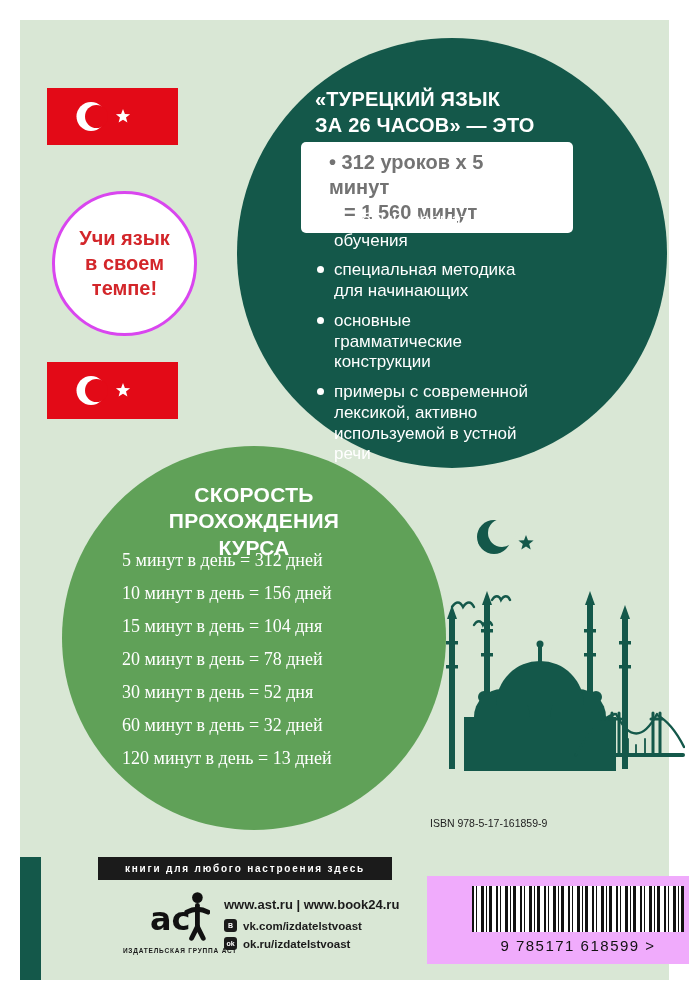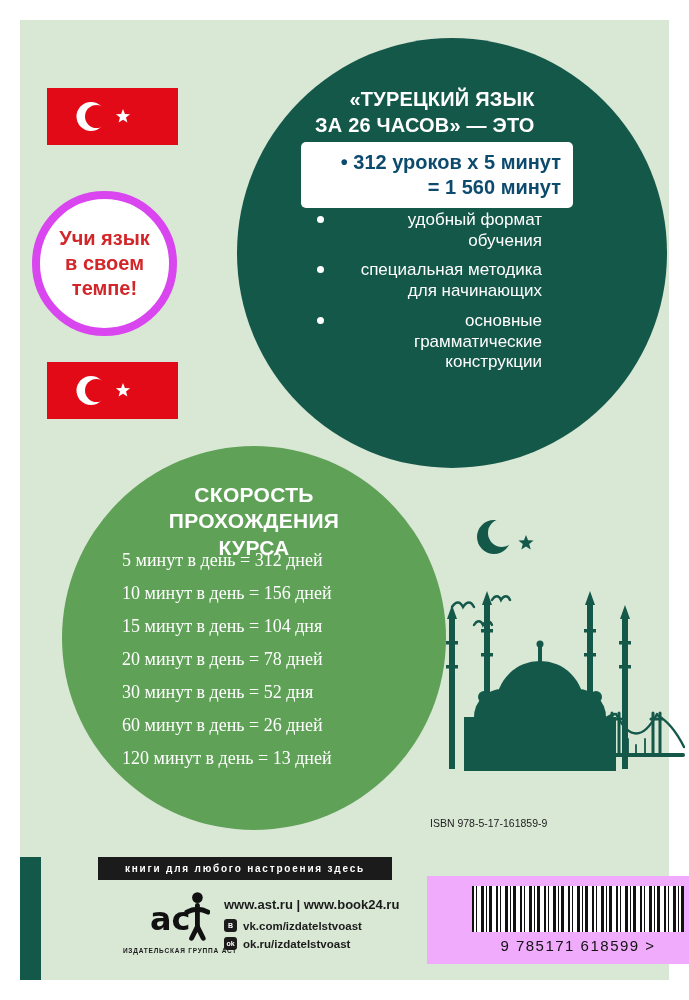--- a/index.html
+++ b/index.html
@@ -10,33 +10,33 @@
   .bg{position:absolute;left:20px;top:20px;width:649px;height:960px;background:#d9e7d5;}
 
   
   .flag{position:absolute;width:131px;height:57px;}
   .flag svg{display:block;width:100%;height:100%;}
   .flag1{left:47px;top:88px;}
   .flag2{left:47px;top:362px;}
 
   
   .sticker{
-    position:absolute;left:32px;top:191px;width:145px;height:145px;border-radius:50%;
-    background:#ffffff;border:8px solid #d946ef;box-sizing:border-box;
+    position:absolute;left:52px;top:191px;width:145px;height:145px;border-radius:50%;
+    background:#ffffff;border:3px solid #d946ef;box-sizing:border-box;
     display:flex;align-items:center;justify-content:center;text-align:center;
   }
   .sticker span{display:block;width:106px;font-size:20px;line-height:1.25;font-weight:700;color:#d3262a;}
 
   
-  .dark-circle{position:absolute;left:237px;top:38px;width:430px;height:430px;border-radius:50%;background:#14584a;text-align:right;}
+  .dark-circle{position:absolute;left:237px;top:38px;width:430px;height:430px;border-radius:50%;background:#14584a;}
   .dc-title{position:absolute;left:78px;top:48px;color:#ffffff;font-weight:700;font-size:20px;line-height:1.3;letter-spacing:.2px;}
   .dc-title span{display:block;}
   .hl-box{
     position:absolute;left:64px;top:104px;width:272px;box-sizing:border-box;background:#ffffff;border-radius:5px;
-    padding:8px 12px;color:#0c4a6e;font-weight:700;font-size:20px;line-height:1.25;
+    padding:8px 28px;color:#737373;font-weight:700;font-size:20px;line-height:1.25;
   }
   .hl-box .hl2{padding-left:15px;}
   .dc-bullets{position:absolute;left:80px;top:172px;width:225px;}
   .dc-bullet{display:flex;margin-bottom:9px;color:#ffffff;font-size:17px;line-height:1.22;}
   .dc-bullet .dot{flex:0 0 auto;width:7px;height:7px;border-radius:50%;background:#ffffff;margin:6px 10px 0 0;}
 
   
   .green-circle{position:absolute;left:62px;top:446px;width:384px;height:384px;border-radius:50%;background:#60a158;color:#ffffff;}
   .gc-title{position:absolute;left:72px;top:36px;width:240px;text-align:center;font-weight:700;font-size:21px;line-height:1.25;letter-spacing:.3px;}
   .gc-rows{position:absolute;left:60px;top:98px;font-family:Liberation Serif, serif;}
@@ -113,33 +113,37 @@
       <span class="dot"></span>
       <span>удобный формат обучения</span>
     </div>
     <div class="dc-bullet">
       <span class="dot"></span>
       <span>специальная методика для начинающих</span>
     </div>
     <div class="dc-bullet">
       <span class="dot"></span>
       <span>основные грамматические конструкции</span>
+    </div>
+    <div class="dc-bullet">
+      <span class="dot"></span>
+      <span>примеры с современной лексикой, активно используемой в устной речи</span>
     </div>
   </div>
 </div>
 
 <div class="green-circle">
   <div class="gc-title">СКОРОСТЬ ПРОХОЖДЕНИЯ КУРСА</div>
   <div class="gc-rows">
     <div class="gc-row">5 минут в день = 312 дней</div>
     <div class="gc-row">10 минут в день = 156 дней</div>
     <div class="gc-row">15 минут в день = 104 дня</div>
     <div class="gc-row">20 минут в день = 78 дней</div>
     <div class="gc-row">30 минут в день = 52 дня</div>
-    <div class="gc-row">60 минут в день = 26 дней</div>
+    <div class="gc-row">60 минут в день = 32 дней</div>
     <div class="gc-row">120 минут в день = 13 дней</div>
   </div>
 </div>
 
 <svg class="mosque" viewBox="0 0 257 292">
   <g fill="#14584a">
 
     <circle cx="66" cy="34" r="17"></circle>
     <circle cx="74" cy="30" r="14" fill="#d9e7d5"></circle>
     <polygon points="98,32 100,37.2 105.6,37.5 101.2,41.1 102.7,46.5 98,43.4 93.3,46.5 94.8,41.1 90.4,37.5 96,37.2"></polygon>

